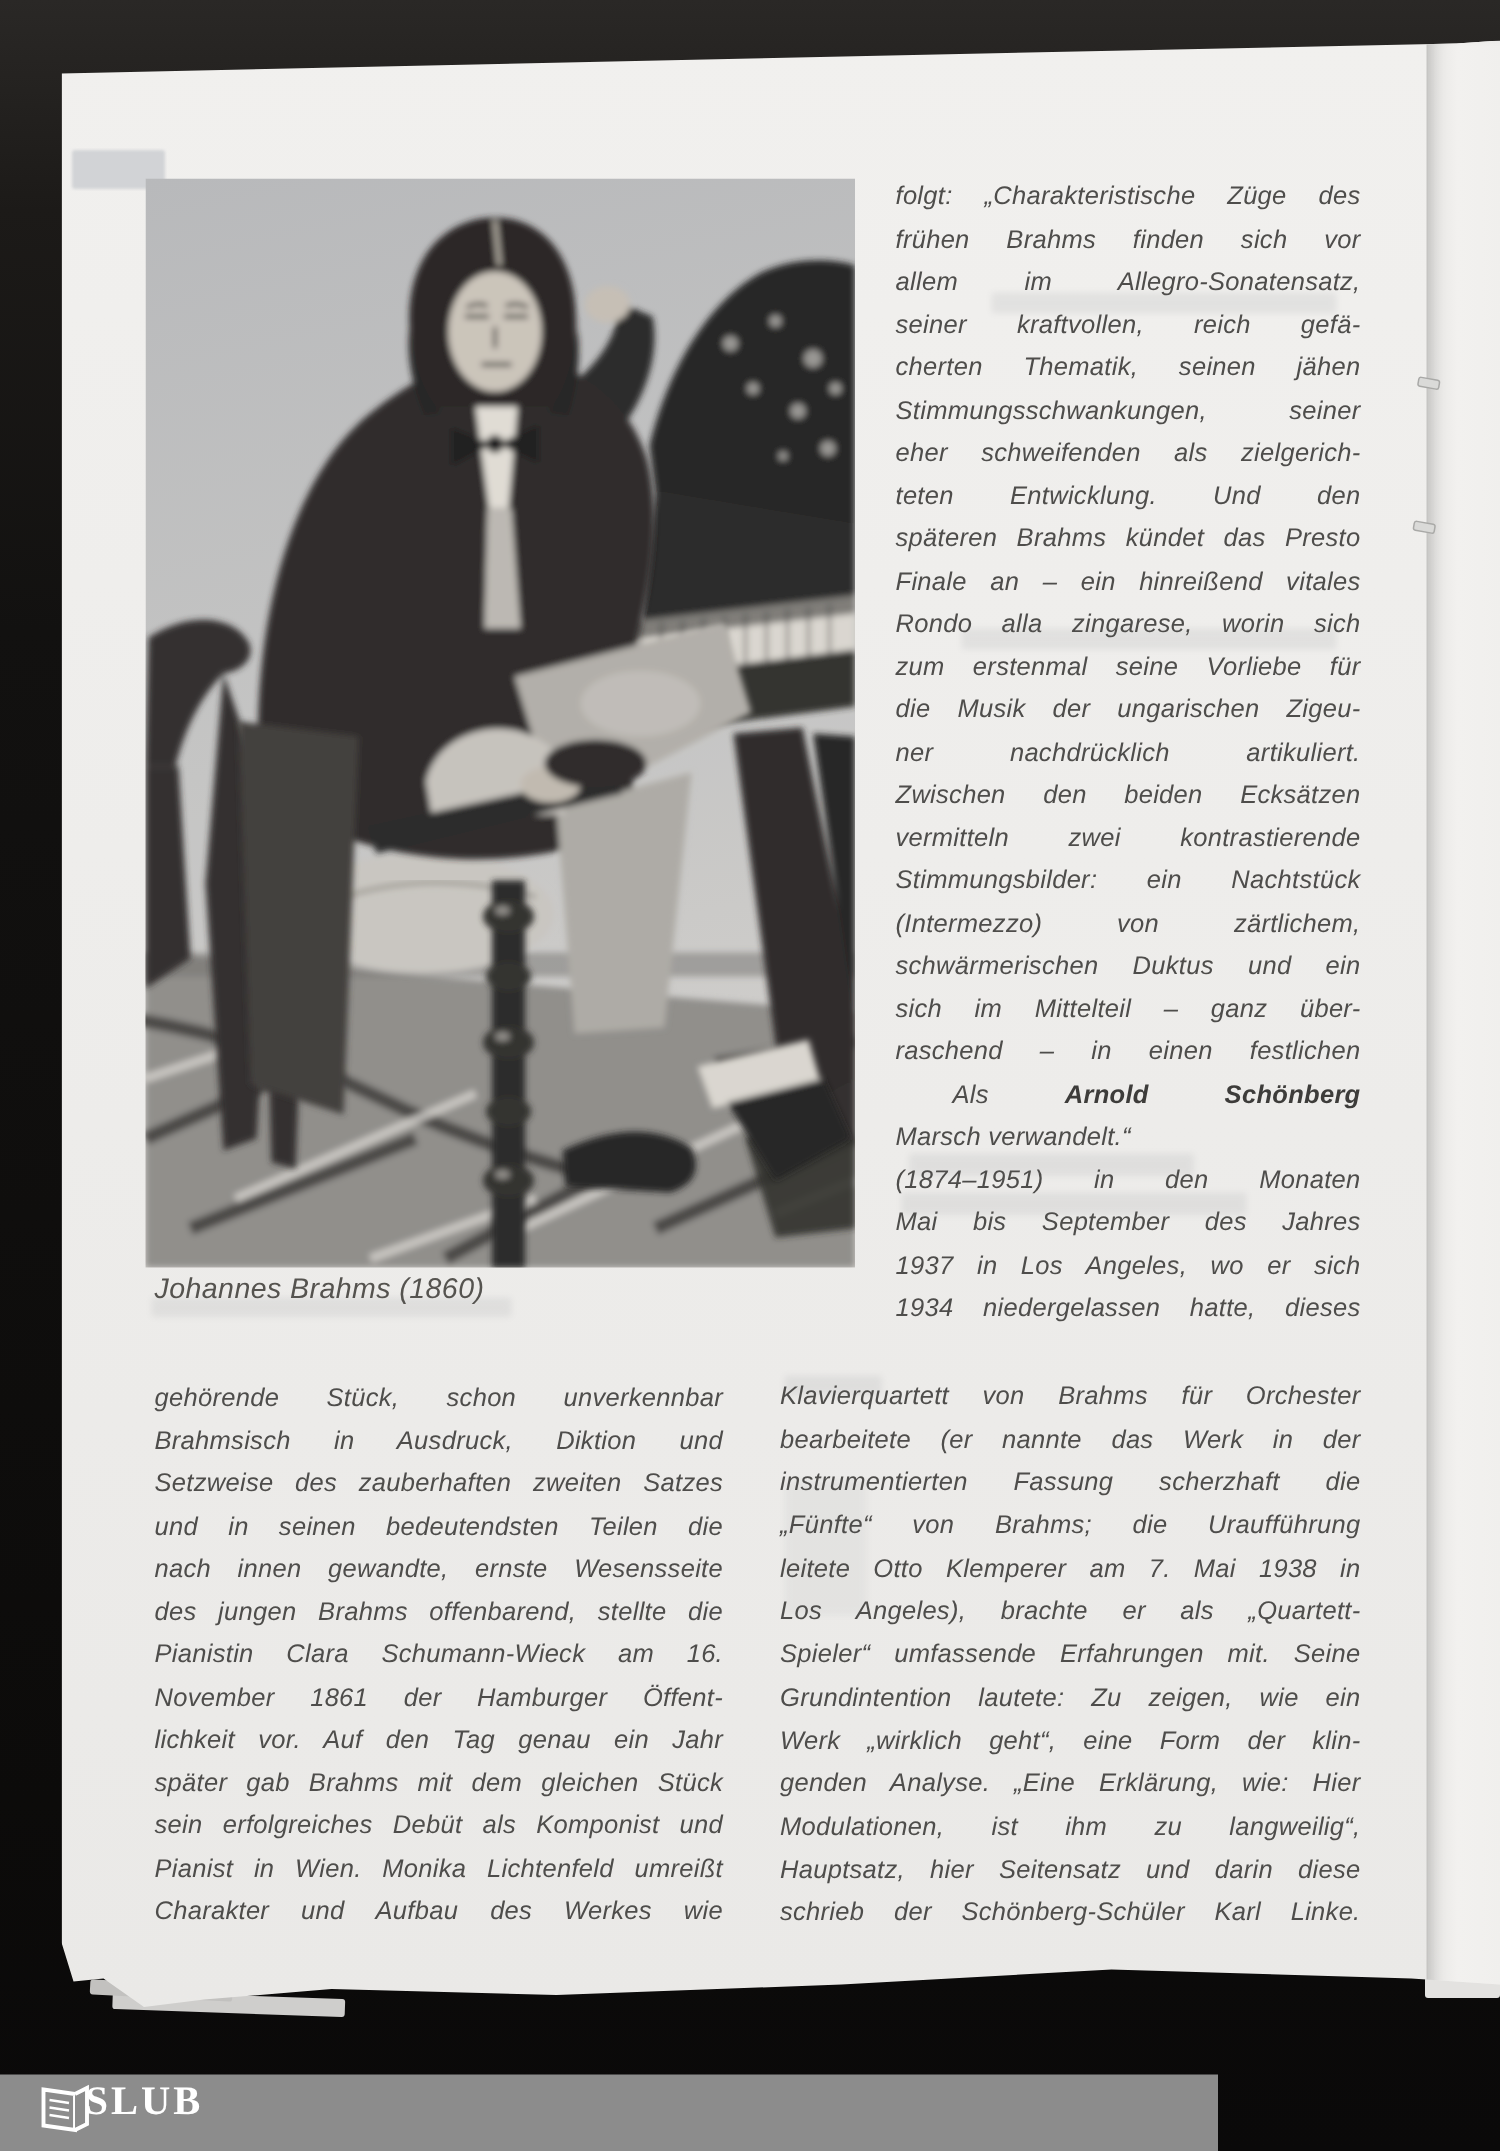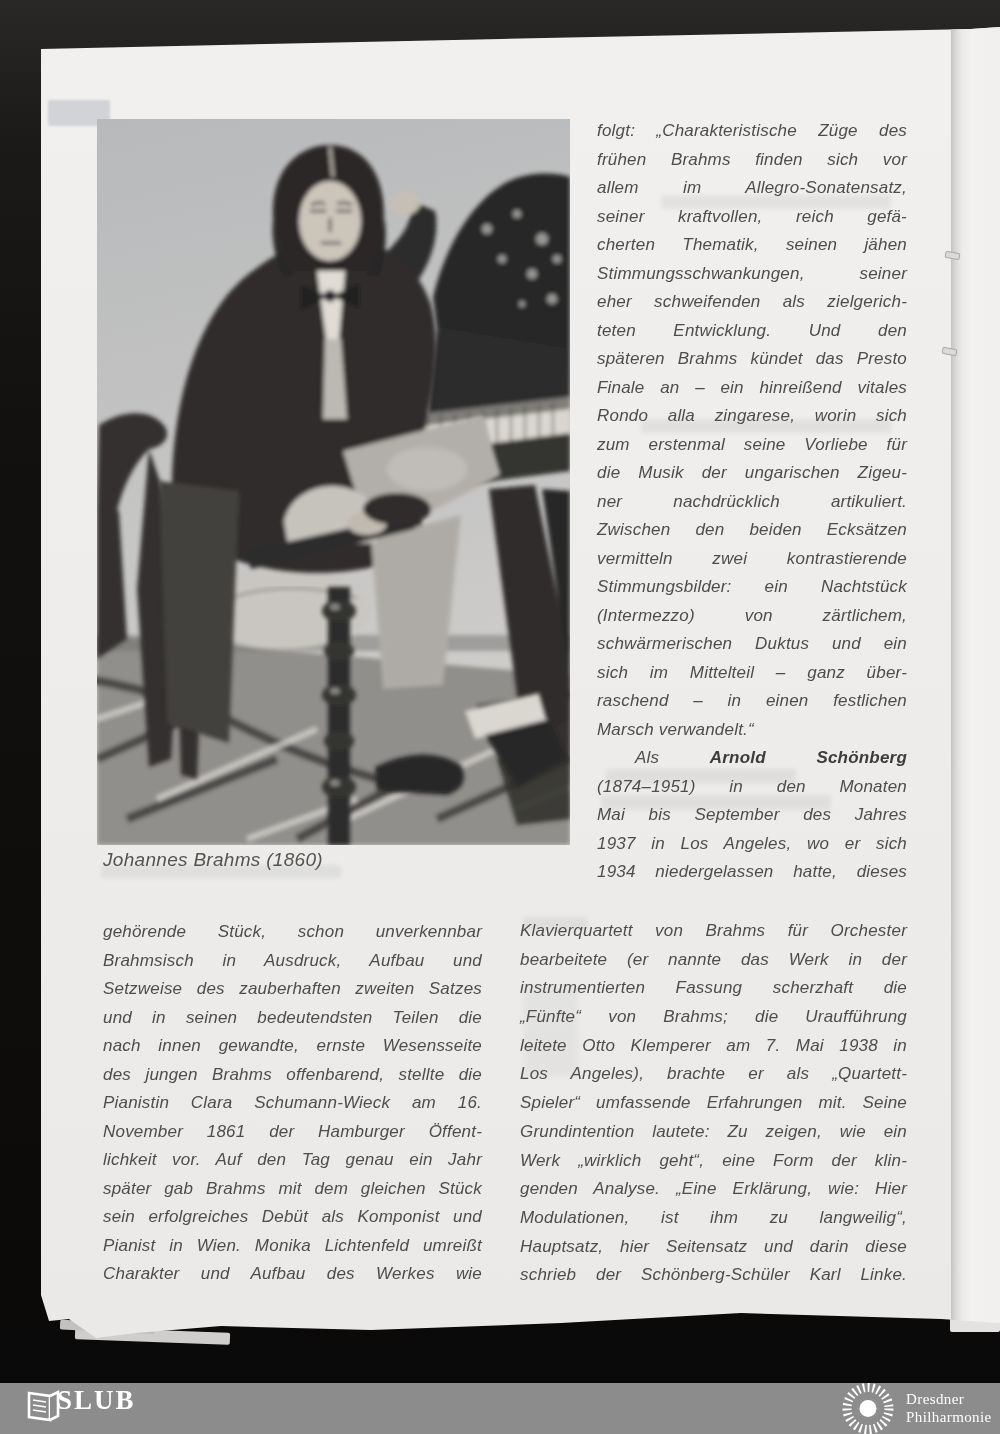--- a/index.html
+++ b/index.html
@@ -33,21 +33,21 @@
     font-size:19px;font-style:italic;color:#55534f;letter-spacing:.3px;
   }
   
   .col{position:absolute;font-size:17px;color:#4e4d4b;letter-spacing:.2px;font-style:italic;}
   .col b{font-weight:700;color:#3d3c3a;}
   .tl{height:28.5px;line-height:28.5px;text-align:justify;text-align-last:justify;white-space:nowrap;}
   .lower .tl{height:28.7px;line-height:28.7px;}
   .tl.end{text-align-last:left;}
   .tl.ind{text-indent:38px;}
   
-  .footer{position:absolute;left:0;top:1383px;width:1000px;height:51px;background:#8c8c8c;overflow:hidden;}
+  .footer{position:absolute;left:0;top:1383px;width:812px;height:51px;background:#8c8c8c;overflow:hidden;}
   .slub-name{
     position:absolute;left:57px;top:2px;color:#fff;
     font-family:"Liberation Serif",serif;font-weight:700;font-size:27px;letter-spacing:2px;
   }
   .slub-tagline{
     position:absolute;left:58px;top:31px;color:#fff;
     font-weight:700;font-size:14.5px;letter-spacing:.3px;margin-top:48px;
   }
   .book-icon{position:absolute;left:22px;top:4px;}
   .starburst-icon{position:absolute;left:842px;top:0;}
@@ -205,21 +205,21 @@
           </g>
         </g>
         <rect width="473" height="726" fill="#b9b6b2" opacity="0.07"></rect>
       </svg>
     </div>
 
     <div class="caption">Johannes Brahms (1860)</div>
 
     <div class="col" style="left:62px;top:891px;width:379px;">
         <div class="tl"><span>gehörende Stück, schon unverkennbar</span></div>
-        <div class="tl"><span>Brahmsisch in Ausdruck, Aufbau und</span></div>
+        <div class="tl"><span>Brahmsisch in Ausdruck, Diktion und</span></div>
         <div class="tl"><span>Setzweise des zauberhaften zweiten Satzes</span></div>
         <div class="tl"><span>und in seinen bedeutendsten Teilen die</span></div>
         <div class="tl"><span>nach innen gewandte, ernste Wesensseite</span></div>
         <div class="tl"><span>des jungen Brahms offenbarend, stellte die</span></div>
         <div class="tl"><span>Pianistin Clara Schumann-Wieck am 16.</span></div>
         <div class="tl"><span>November 1861 der Hamburger Öffent-</span></div>
         <div class="tl"><span>lichkeit vor. Auf den Tag genau ein Jahr</span></div>
         <div class="tl"><span>später gab Brahms mit dem gleichen Stück</span></div>
         <div class="tl"><span>sein erfolgreiches Debüt als Komponist und</span></div>
         <div class="tl"><span>Pianist in Wien. Monika Lichtenfeld umreißt</span></div>
@@ -241,22 +241,22 @@
         <div class="tl"><span>zum erstenmal seine Vorliebe für</span></div>
         <div class="tl"><span>die Musik der ungarischen Zigeu-</span></div>
         <div class="tl"><span>ner nachdrücklich artikuliert.</span></div>
         <div class="tl"><span>Zwischen den beiden Ecksätzen</span></div>
         <div class="tl"><span>vermitteln zwei kontrastierende</span></div>
         <div class="tl"><span>Stimmungsbilder: ein Nachtstück</span></div>
         <div class="tl"><span>(Intermezzo) von zärtlichem,</span></div>
         <div class="tl"><span>schwärmerischen Duktus und ein</span></div>
         <div class="tl"><span>sich im Mittelteil – ganz über-</span></div>
         <div class="tl"><span>raschend – in einen festlichen</span></div>
+        <div class="tl ind"><span>Als </span><b>Arnold Schönberg</b><span></span></div>
         <div class="tl end"><span>Marsch verwandelt.“</span></div>
-        <div class="tl ind"><span>Als </span><b>Arnold Schönberg</b><span></span></div>
         <div class="tl"><span>(1874–1951) in den Monaten</span></div>
         <div class="tl"><span>Mai bis September des Jahres</span></div>
         <div class="tl"><span>1937 in Los Angeles, wo er sich</span></div>
         <div class="tl"><span>1934 niedergelassen hatte, dieses</span></div>
       </div>
 
     <div class="col lower" style="left:479px;top:890px;width:387px;">
         <div class="tl"><span>Klavierquartett von Brahms für Orchester</span></div>
         <div class="tl"><span>bearbeitete (er nannte das Werk in der</span></div>
         <div class="tl"><span>instrumentierten Fassung scherzhaft die</span></div>

